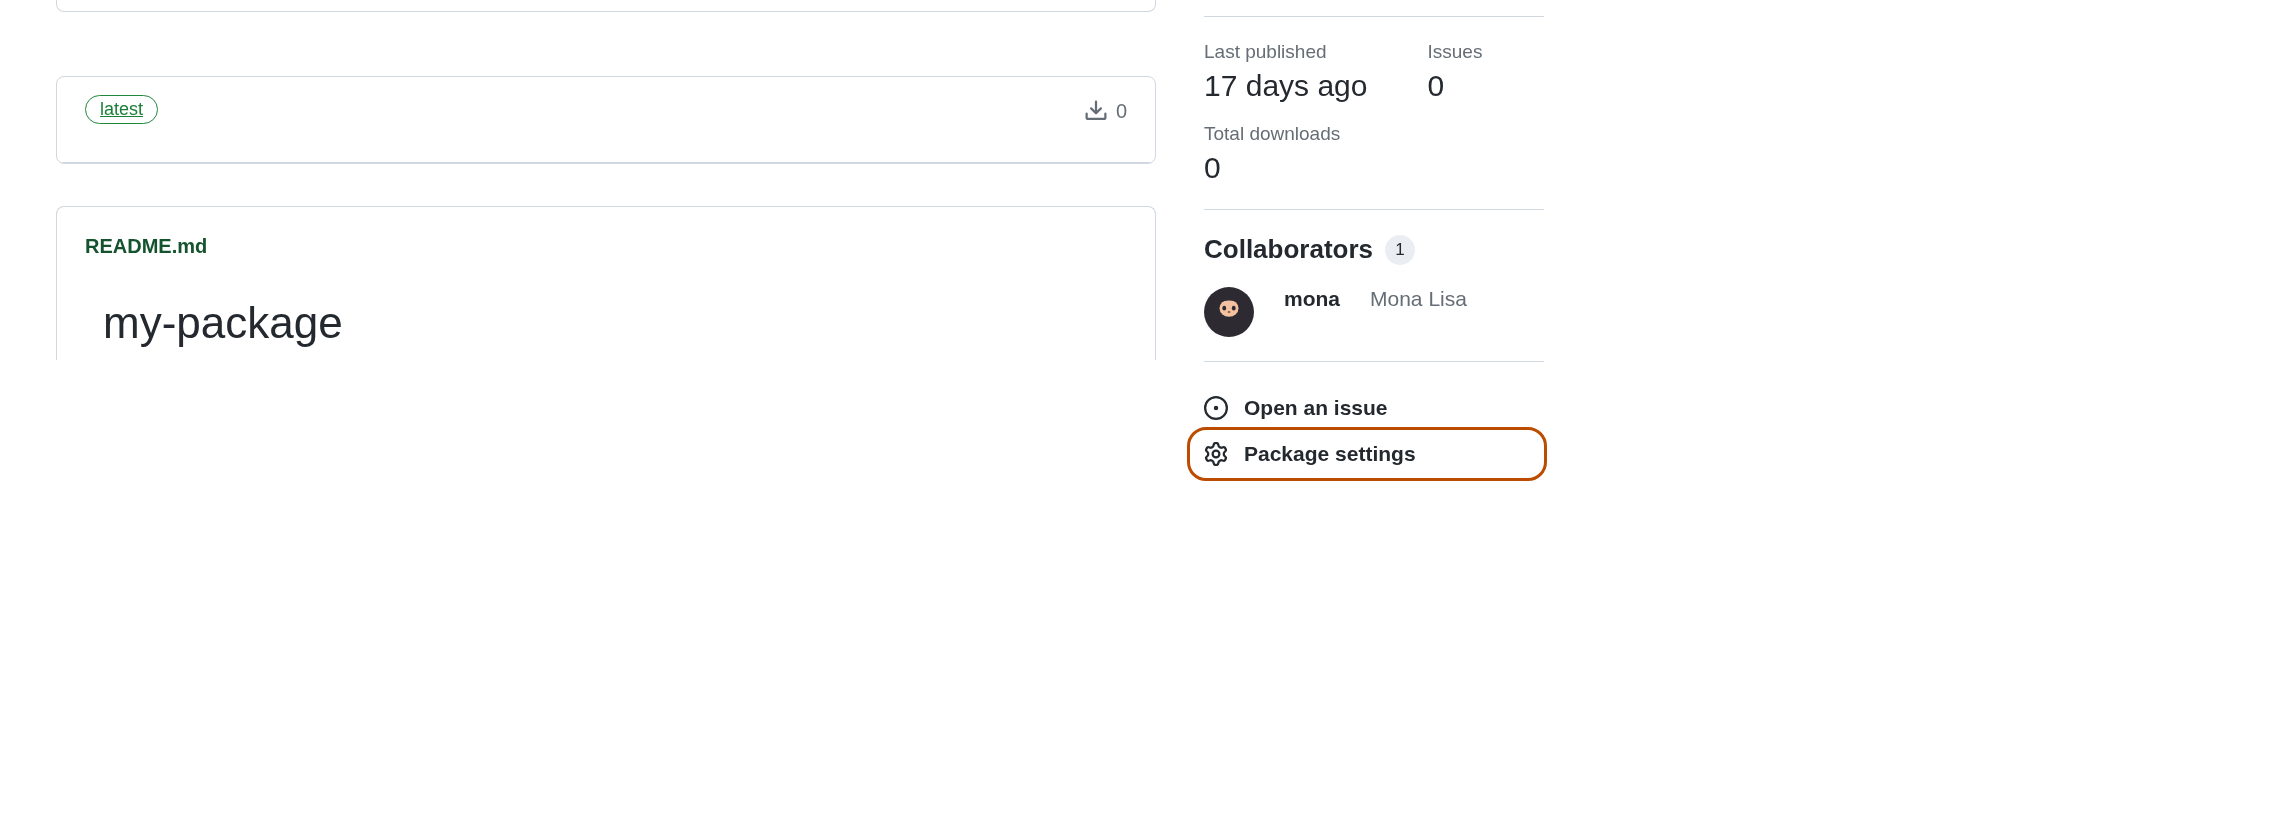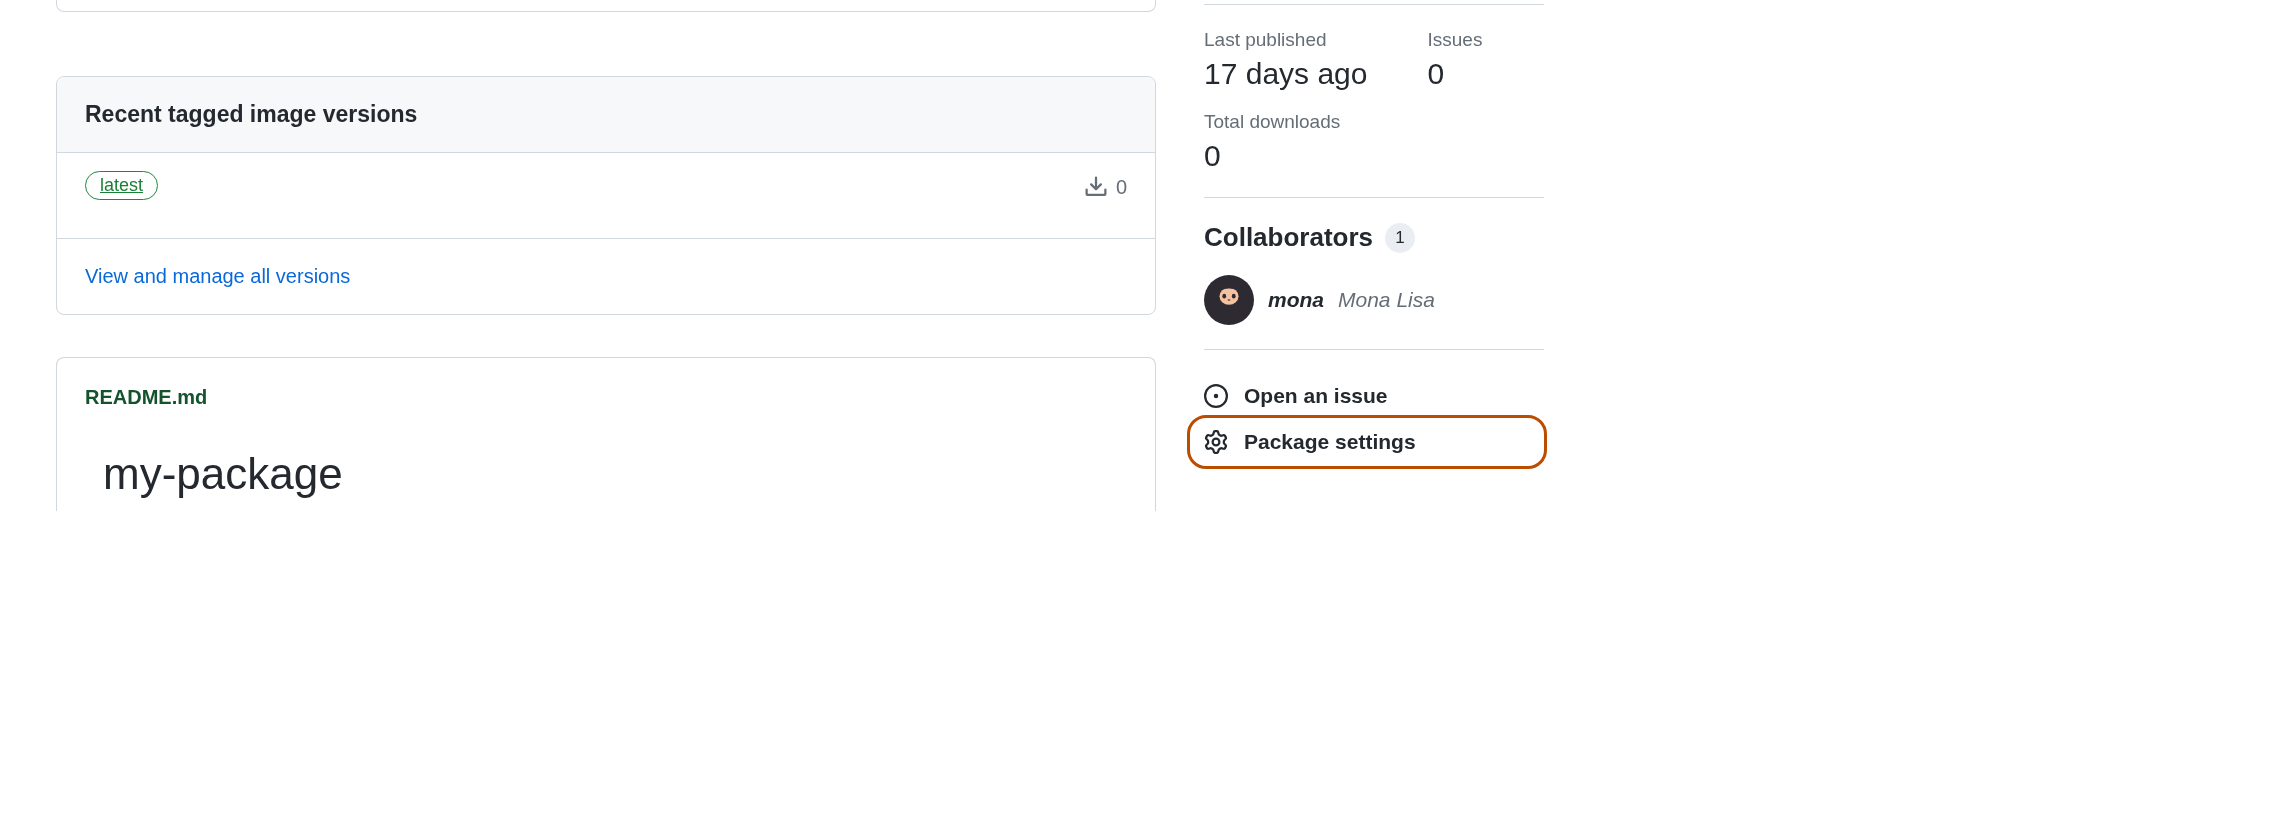--- a/index.html
+++ b/index.html
@@ -18,21 +18,21 @@
       gap: 48px;
       padding: 0 56px;
       width: 2278px;
     }
     .main-column {
       flex: 1;
       max-width: 1100px;
     }
     .sidebar {
       width: 340px;
-      padding-top: 4px;
+      padding-top: 16px;
     }
     .card {
       border: 1px solid #d0d7de;
       border-radius: 8px;
       margin-bottom: 42px;
       overflow: hidden;
     }
     .card-stub {
       border: 1px solid #d0d7de;
       border-radius: 0 0 8px 8px;
@@ -164,23 +164,21 @@
       width: 30px;
       height: 30px;
       display: inline-flex;
       align-items: center;
       justify-content: center;
       font-size: 17px;
       font-weight: 500;
     }
     .collab-row {
       display: flex;
-      align-items: center;
-      gap: 14px;
-      font-style: italic;
+      gap: 30px;
     }
     .avatar {
       width: 50px;
       height: 50px;
       border-radius: 50%;
       background: #2e2a32;
       display: flex;
       align-items: center;
       justify-content: center;
       overflow: hidden;
@@ -229,32 +227,28 @@
     }
   </style>
 </head>
 <body>
 
 <div class="container">
   <div class="main-column">
     <div class="card-stub"></div>
 
     <div class="card">
-      <div class="card-header">Recent tagged image versions</div>
       <div class="version-row">
         <div class="download-count">
           <svg class="icon-svg" viewBox="0 0 16 16">
               <path d="M2.75 14A1.75 1.75 0 0 1 1 12.25v-2.5a.75.75 0 0 1 1.5 0v2.5c0 .138.112.25.25.25h10.5a.25.25 0 0 0 .25-.25v-2.5a.75.75 0 0 1 1.5 0v2.5A1.75 1.75 0 0 1 13.25 14Z M7.25 7.689V1.75a.75.75 0 0 1 1.5 0v5.939l1.97-1.97a.749.749 0 1 1 1.06 1.06l-3.25 3.25a.749.749 0 0 1-1.06 0L4.22 6.78a.749.749 0 1 1 1.06-1.06Z"></path>
             </svg>
           <span>0</span>
         </div>
         <span class="tag-badge">latest</span>
-      </div>
-      <div class="card-footer">
-        <a class="link">View and manage all versions</a>
       </div>
     </div>
 
     <div class="readme-card">
       <div class="readme-filename">README.md</div>
       <h1 class="readme-title">my-package</h1>
     </div>
   </div>
 
   <div class="sidebar">

